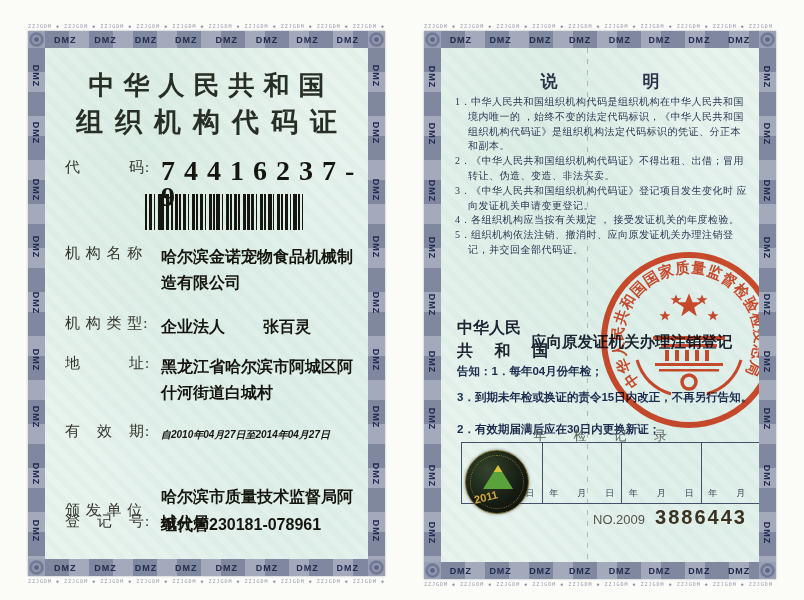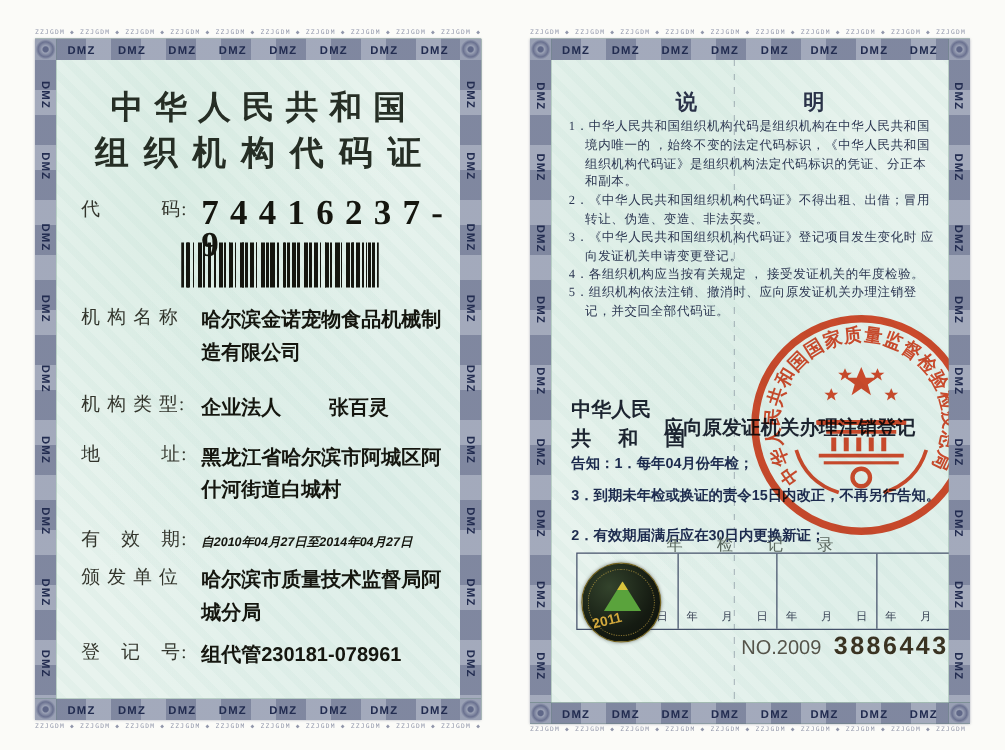--- a/index.html
+++ b/index.html
@@ -91,21 +91,21 @@
     font-weight:bold; color:#15160f; font-size:16px; line-height:26px;
     max-width:218px;
   }
   .row-code   { top:110px; }
   .row-code .f-value { font-size:28px; letter-spacing:9px; font-family:Liberation Serif, serif; }
   .row-name   { top:196px; }
   .row-type   { top:266px; }
   .row-addr   { top:306px; }
   .row-valid  { top:374px; }
   .row-valid .f-value { font-size:10px; max-width:230px;font-style:italic; }
-  .row-issuer { top:404px; }
+  .row-issuer { top:436px;align-items:center; }
   .row-reg    { top:464px; }
   .legal-person { margin-left:38px; }
 
   .barcode {
     position:absolute; left:100px; top:146px; width:158px; height:36px;
     background:
       repeating-linear-gradient(90deg,#15160f 0 2px,transparent 2px 4px,#15160f 4px 7px,transparent 7px 9px,#15160f 9px 10px,transparent 10px 13px,#15160f 13px 16px,transparent 16px 17px),
       repeating-linear-gradient(90deg,transparent 0 5px,#15160f 5px 6px,transparent 6px 11px);
   }
 
@@ -173,21 +173,21 @@
     position:absolute; left:8px; bottom:10px;
     font-size:11px; font-weight:bold; color:#d3a93c;
     transform:rotate(-14deg);
     font-family:"Liberation Sans",sans-serif;
   }
   .hologram .ring {
     position:absolute; inset:4px; border-radius:50%;
     border:1px dotted rgba(210,175,70,.55);
   }
   .serial-line { position:absolute; left:152px; top:458px; white-space:nowrap; }
-  .serial-prefix { font-size:16px; color:#55544a; font-family:"Liberation Sans",sans-serif; }
+  .serial-prefix { font-size:13px; color:#55544a; font-family:"Liberation Sans",sans-serif; }
   .serial-number {
     font-size:20px; font-weight:bold; color:#3a3322; letter-spacing:2px;
     margin-left:10px; font-family:"Liberation Sans",sans-serif;
   }
   .seal {
     position:absolute; left:158px; top:202px; width:180px; height:180px;
     mix-blend-mode:multiply; opacity:.93;
   }
 </style>
 </head>

